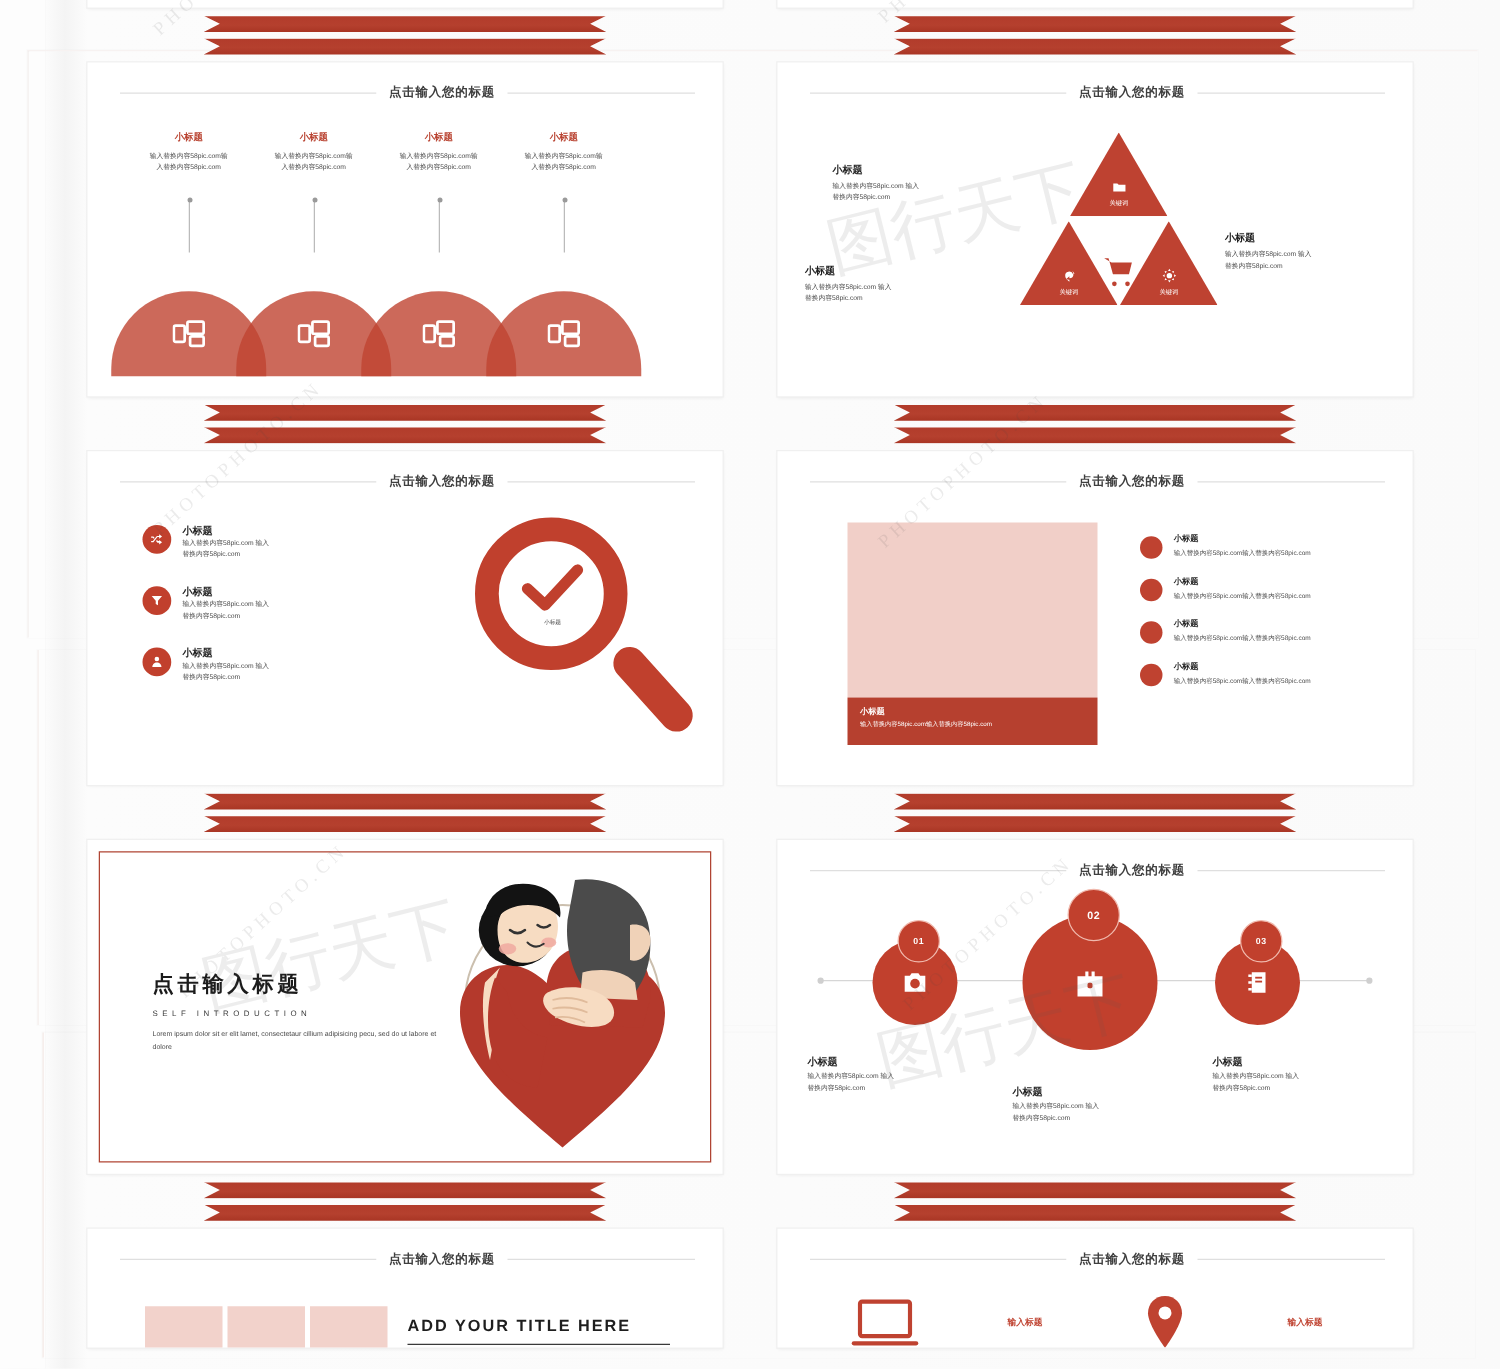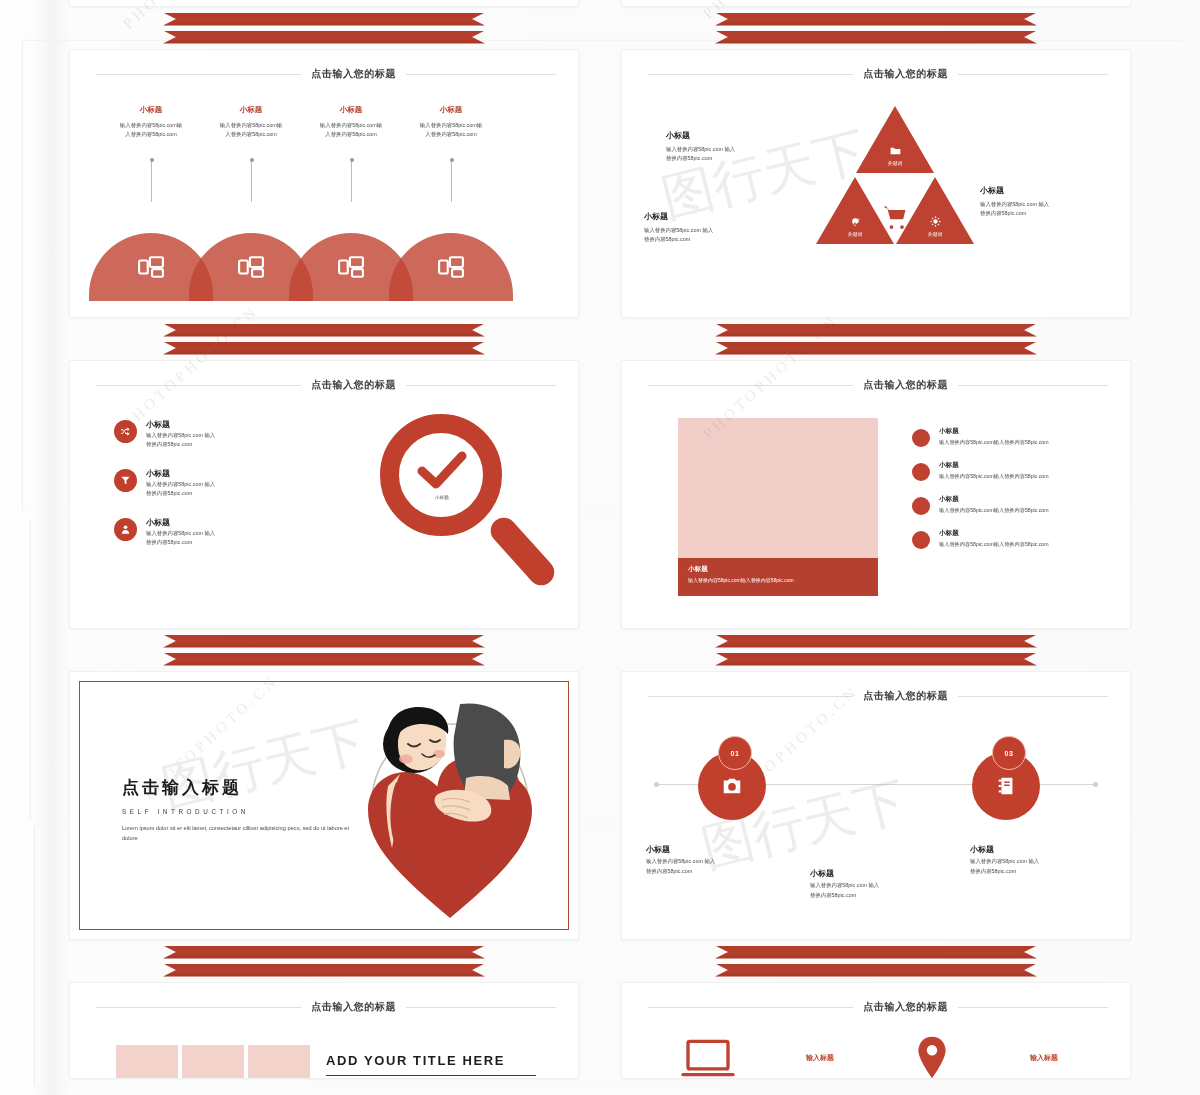--- a/index.html
+++ b/index.html
@@ -576,20 +576,29 @@
               </svg>
           </div>
           <div class="badge" style="left:20px; top:-16px; width:34px; height:34px;">01</div>
         </div>
         <div class="tl-cap" style="left:24px; top:172px;">
           <div class="h">小标题</div>
           <div class="p">输入替换内容58pic.com 输入</div>
           <div class="p">替换内容58pic.com</div>
         </div>
 
+        <div class="tl-node" style="left:196px; top:60px;">
+          <div class="ball" style="width:108px;height:108px;">
+            <svg viewBox="0 0 24 24" width="30" height="30">
+                <path d="M9 5h6v3h5v13H4V8h5zm2 0v3h2V5z"></path>
+                <rect x="10.4" y="12.2" width="3.2" height="3.4" rx="1" fill="#c1402d"></rect>
+              </svg>
+          </div>
+          <div class="badge" style="left:36px; top:-21px; width:42px; height:42px; font-size:8.5px;">02</div>
+        </div>
         <div class="tl-cap" style="left:188px; top:196px;">
           <div class="h">小标题</div>
           <div class="p">输入替换内容58pic.com 输入</div>
           <div class="p">替换内容58pic.com</div>
         </div>
 
         <div class="tl-node" style="left:350px; top:80px;">
           <div class="ball" style="width:68px;height:68px;">
             <svg viewBox="0 0 24 24" width="22" height="22">
                 <path d="M7 3h12v18H7z"></path>

